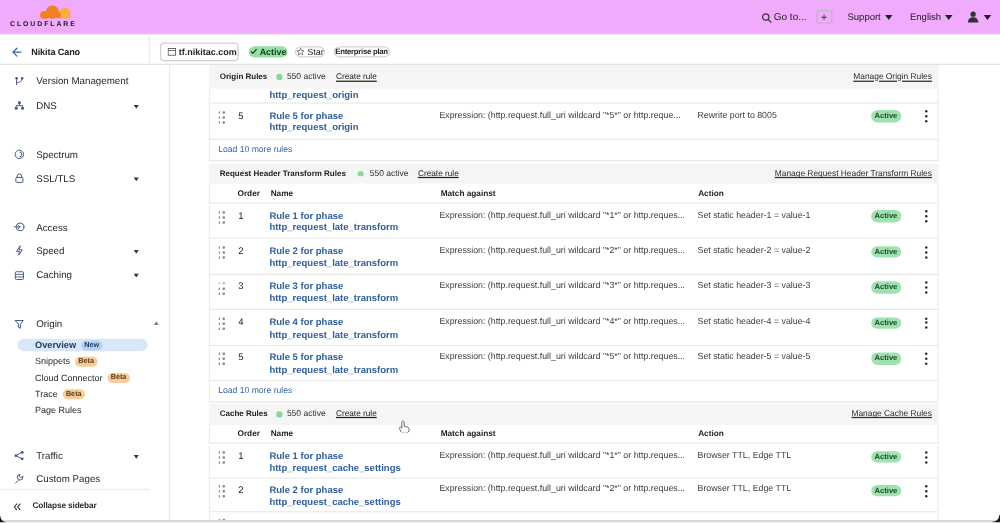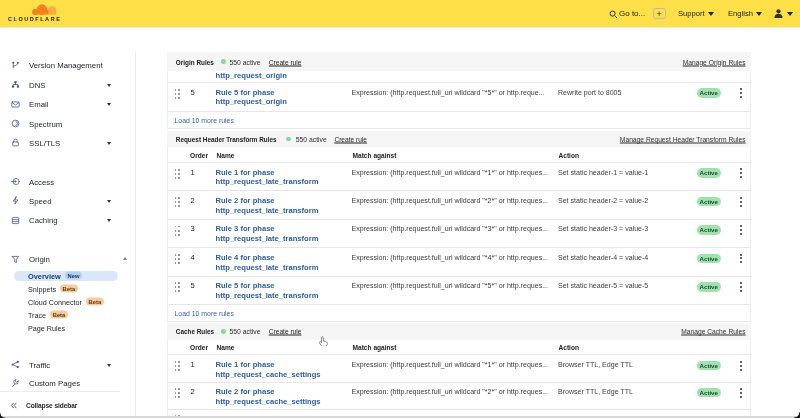--- a/index.html
+++ b/index.html
@@ -2,21 +2,21 @@
 <html><head>
 <meta charset="utf-8">
 <style>
 * { margin:0; padding:0; box-sizing:border-box; }
 html,body { width:800px; height:418px; overflow:hidden; background:#fff;
   font-family:"Liberation Sans", sans-serif; }
 #page { position:relative; width:800px; height:418px; background:#fff; }
 .abs { position:absolute; }
 
 
-#topnav { position:absolute; left:0; top:0; width:800px; height:28px; background:#fde047;
+#topnav { position:absolute; left:0; top:0; width:800px; height:28px; background:#f0abfc;
   border-bottom:1px solid #e8e8e8; }
 #logo { position:absolute; left:8px; top:2px; width:50px; height:20px; overflow:visible; }
 .navitem { position:absolute; top:0; height:27px; line-height:27px; font-size:7.6px; color:#222; }
 .tri { display:inline-block; width:0; height:0; border-left:3.2px solid transparent;
   border-right:3.2px solid transparent; border-top:4px solid #222; vertical-align:middle; margin-left:3px; margin-top:-1px;}
 
 
 #zonebar { position:absolute; left:0; top:28px; width:800px; height:24px; background:#fff;
   border-bottom:1px solid #e4e4e4; }
 #zoneleft { position:absolute; left:0; top:0; width:120px; height:23px; border-right:1px solid #ececec; }
@@ -98,46 +98,60 @@
     <div class="abs" style="left:653px; top:7.5px; width:12.5px; height:11.5px; border:1px solid #b9b9b9; border-radius:2.5px; text-align:center; line-height:10px; font-size:9px; color:#333;">+</div>
     <div class="navitem" style="left:678px;">Support<span class="tri"></span></div>
     <div class="navitem" style="left:728px;">English<span class="tri"></span></div>
     <svg class="abs" style="left:773px; top:8px;" width="11" height="11" viewBox="0 0 12 12">
       <circle cx="6" cy="3.6" r="2.3" fill="#333"></circle>
       <path d="M1.5 11 c0-3 2-4.6 4.5-4.6 s4.5 1.6 4.5 4.6 z" fill="#333"></path>
     </svg>
     <div class="tri abs" style="left:784px; top:12.5px;"></div>
   </div>
 
+  <div id="zonebar">
+    <div id="zoneleft">
+      <svg class="backarrow" viewBox="0 0 12 12">
+        <path d="M7 2 L3 6 L7 10 M3 6 L11 6" fill="none" stroke="#3465a4" stroke-width="1.25" stroke-linecap="round" stroke-linejoin="round"></path>
+      </svg>
+      <div id="zname">Nikita Cano</div>
+    </div>
+    <div class="chip" id="domainchip">
+      <svg width="7" height="7" viewBox="0 0 10 10" style="margin-right:2px;">
+        <rect x="0.7" y="1.2" width="8.6" height="7.6" fill="none" stroke="#555" stroke-width="1"></rect>
+        <line x1="0.7" y1="3.4" x2="9.3" y2="3.4" stroke="#555" stroke-width="1"></line>
+      </svg>tf.nikitac.com</div>
+    <div class="pill" id="pill-active">
+      <svg width="6" height="6" viewBox="0 0 8 8" style="margin-right:2px;">
+        <path d="M1 4.2 L3 6.2 L7 1.8" fill="none" stroke="#17411f" stroke-width="1.3"></path>
+      </svg>Active</div>
+    <div class="pill" id="pill-star">
+      <svg width="7" height="7" viewBox="0 0 10 10" style="margin-right:2px;">
+        <path d="M5 0.8 L6.2 3.4 L9 3.7 L6.9 5.6 L7.5 8.4 L5 7 L2.5 8.4 L3.1 5.6 L1 3.7 L3.8 3.4 Z" fill="none" stroke="#555" stroke-width="0.9"></path>
+      </svg>Star</div>
+    <div class="pill" id="pill-ent">Enterprise plan</div>
+  </div>
 
   <div id="sidebar">
     <div class="sitem" style="top:3.9px;">
         <svg class="icon" viewBox="0 0 16 16">
           <path d="M4 3 v9 M4 9 c5 0 8-2 8-6" fill="none" stroke="#47598a" stroke-width="1.4" stroke-linecap="round" stroke-linejoin="round"></path>
           <circle cx="4" cy="3" r="1.8" fill="#47598a"></circle>
           <circle cx="12" cy="3" r="1.8" fill="#47598a"></circle>
         </svg>
         <span class="lbl">Version Management</span>
       </div>
     <div class="sitem" style="top:23.3px;">
         <svg class="icon" viewBox="0 0 16 16">
           <rect x="6" y="2" width="4" height="3.6" fill="#47598a"></rect>
           <rect x="1.5" y="10" width="4" height="3.6" fill="#47598a"></rect>
           <rect x="10.5" y="10" width="4" height="3.6" fill="#47598a"></rect>
           <path d="M8 6 v2 M3.5 10 v-2 h9 v2" fill="none" stroke="#47598a" stroke-width="1.4" stroke-linecap="round" stroke-linejoin="round"></path>
         </svg>
         <span class="lbl">DNS</span>
-        <span class="chev"></span>
-      </div>
-    <div class="sitem" style="top:42.6px;">
-        <svg class="icon" viewBox="0 0 16 16">
-          <rect x="1.5" y="3.5" width="13" height="9" rx="1" fill="none" stroke="#47598a" stroke-width="1.4" stroke-linecap="round" stroke-linejoin="round"></rect>
-          <path d="M2 4.5 L8 9 L14 4.5" fill="none" stroke="#47598a" stroke-width="1.4" stroke-linecap="round" stroke-linejoin="round"></path>
-        </svg>
-        <span class="lbl">Email</span>
         <span class="chev"></span>
       </div>
     <div class="sitem" style="top:62.0px;">
         <svg class="icon" viewBox="0 0 16 16">
           <circle cx="8" cy="8" r="6" fill="none" stroke="#47598a" stroke-width="1.4"></circle>
           <path d="M8 4.5 a3.5 3.5 0 0 1 0 7" fill="none" stroke="#47598a" stroke-width="1.4"></path>
         </svg>
         <span class="lbl">Spectrum</span>
       </div>
     <div class="sitem" style="top:81.3px;">

